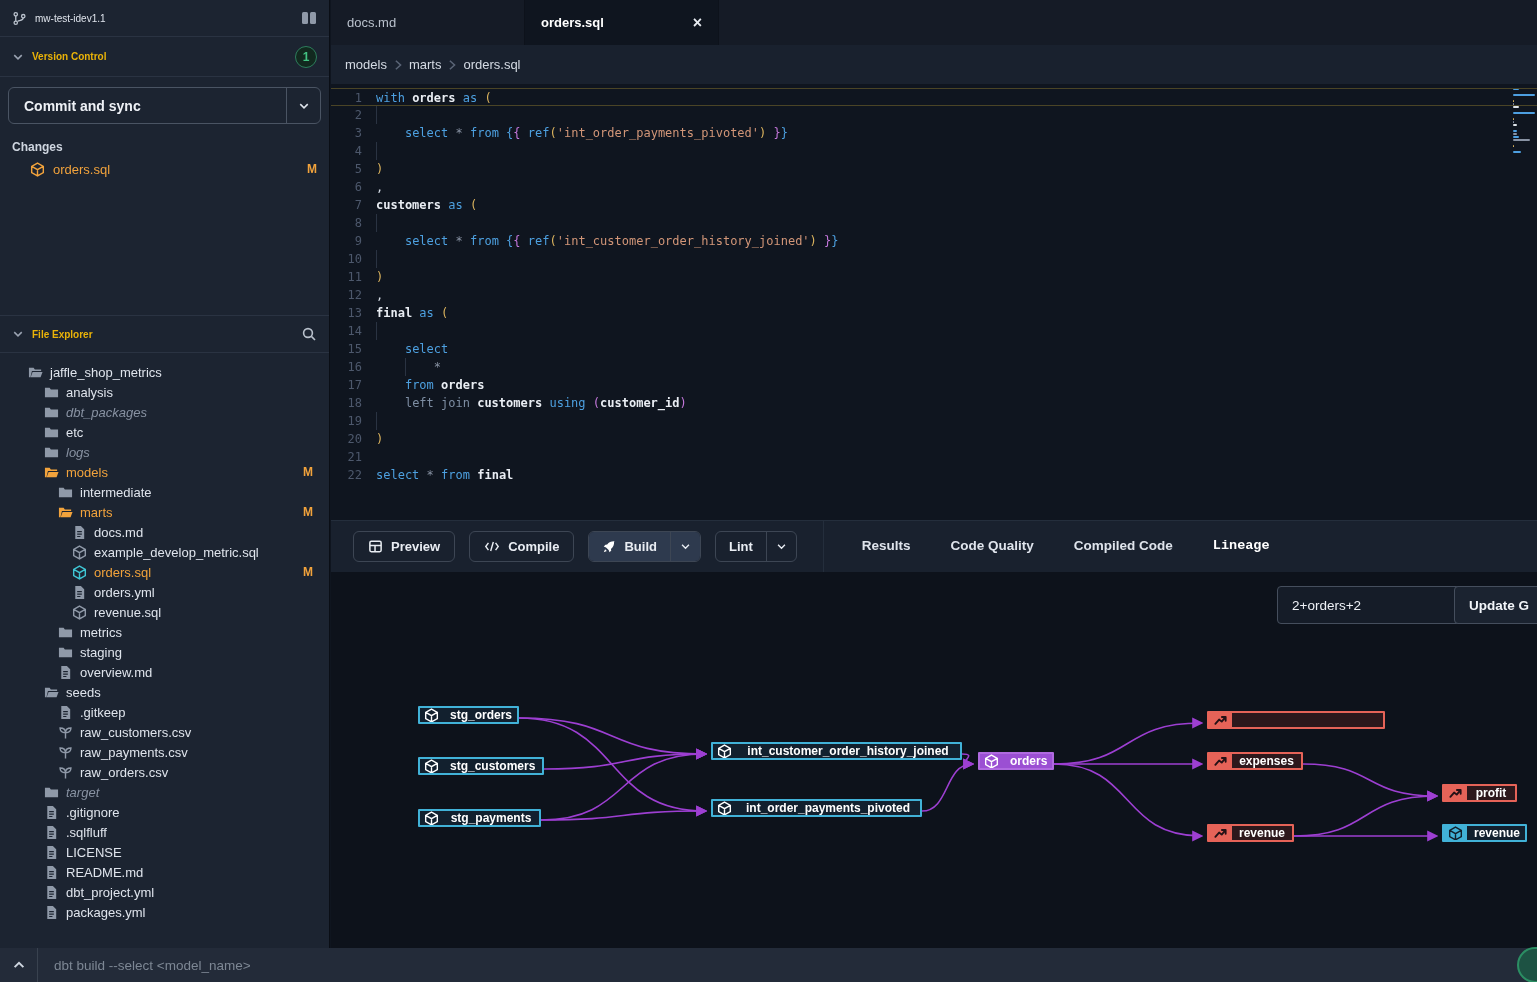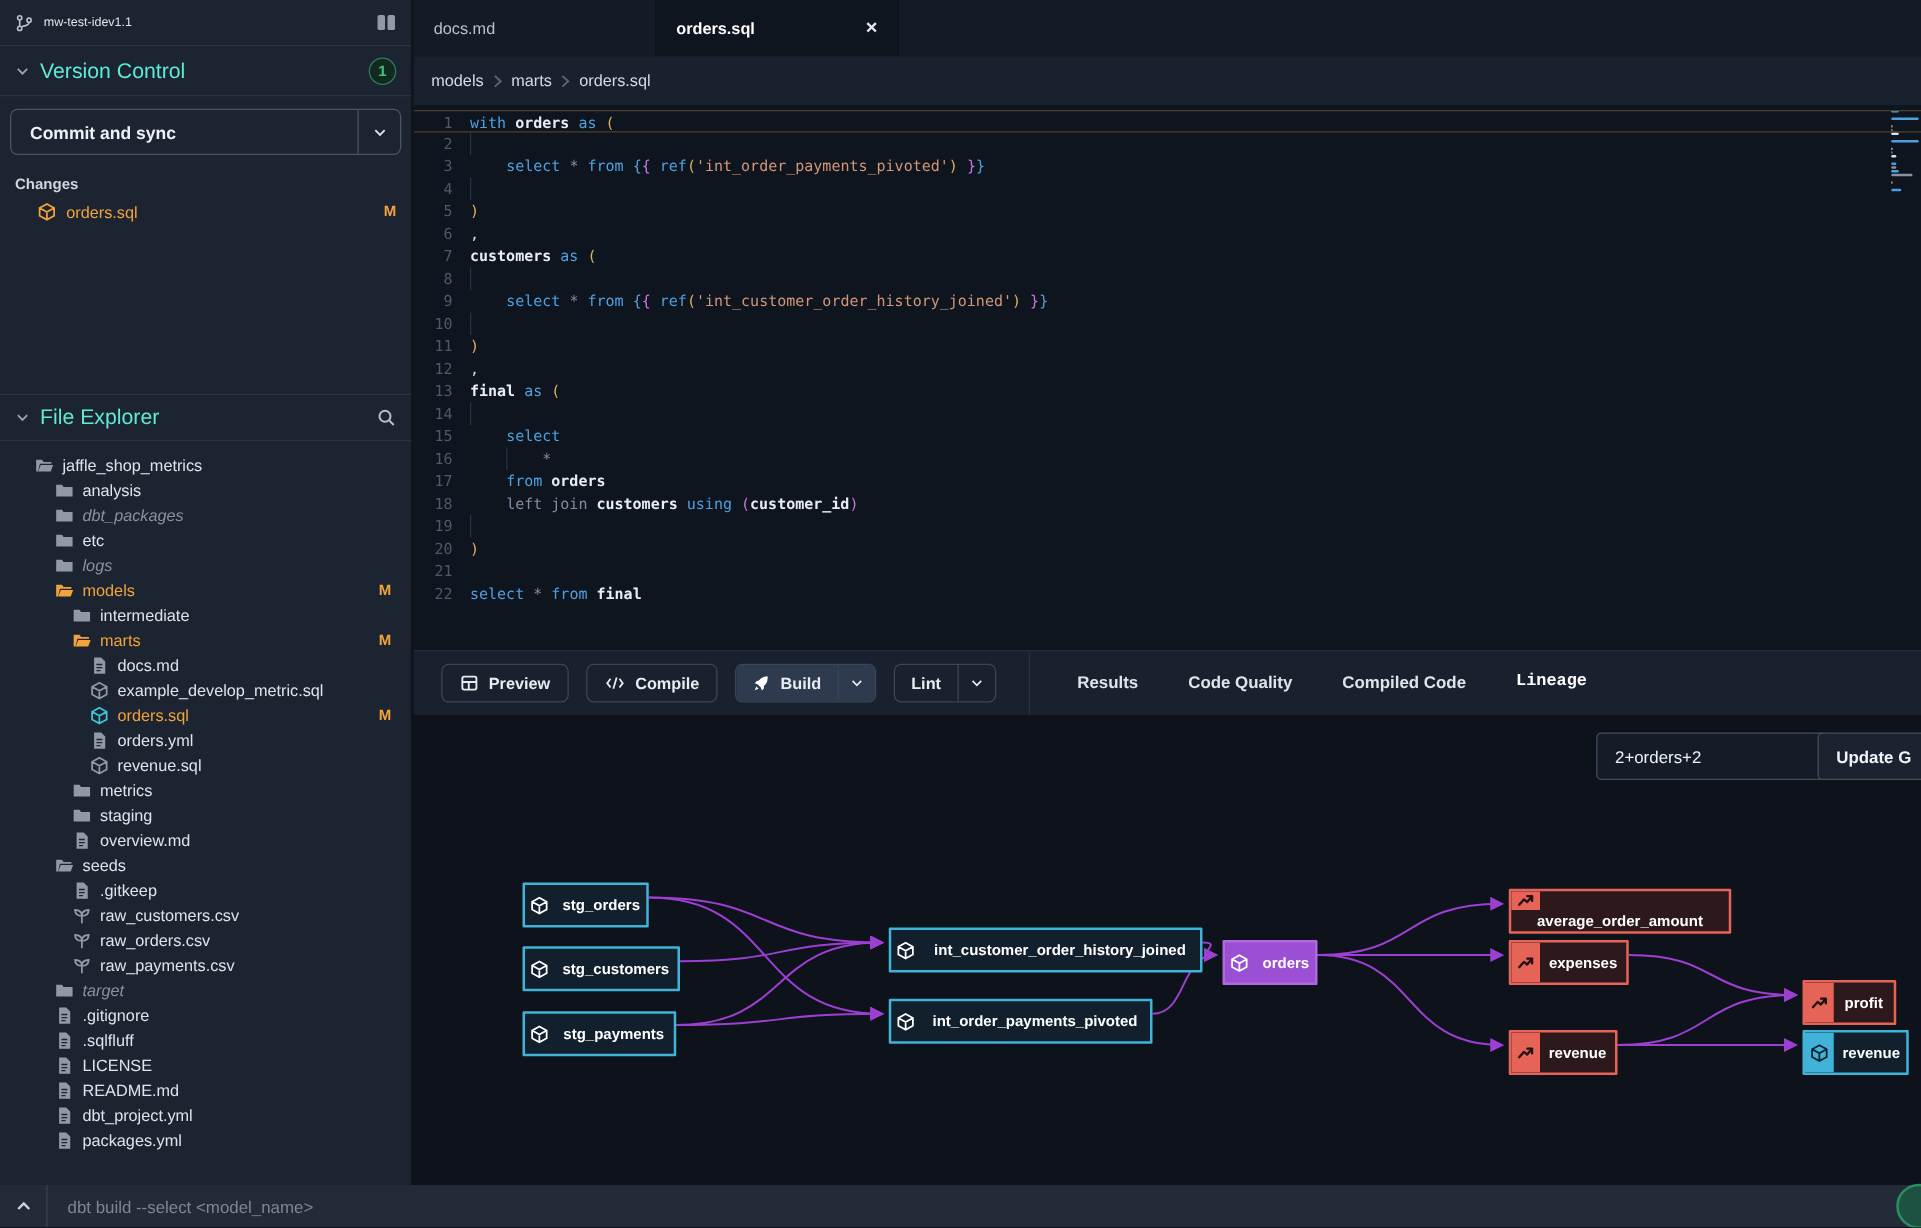--- a/index.html
+++ b/index.html
@@ -8,21 +8,21 @@
     position:relative; width:1537px; height:982px; overflow:hidden;
     font-family:"Liberation Sans", sans-serif; color:#e9edf3; font-size:13px;
     background:#0f151f;
   }
   
   .sidebar { position:absolute; left:0; top:0; width:330px; height:948px; background:#1c2431; border-right:1px solid #0a0e15; }
   .sb-top { height:37px; display:flex; align-items:center; padding:0 12px; border-bottom:1px solid #2a3342; gap:8px; }
   .sb-top .branch-name { color:#dfe4ec; font-size:10px; }
   .sb-top .spacer { flex:1; }
   .sec-header { height:40px; display:flex; align-items:center; gap:8px; padding:0 12px; border-bottom:1px solid #2a3342; }
-  .sec-title { font-weight:normal; font-size:17px; color:#5eead4; }
+  .sec-title { font-weight:bold; font-size:10px; color:#eab308; }
   .vc-badge { margin-left:auto; width:22px; height:22px; border-radius:50%; border:1.5px solid #2d7e5c; background:#12291f; color:#43c383; font-size:12px; font-weight:bold; display:flex; align-items:center; justify-content:center; }
   .commit-wrap { padding:10px 8px 6px 8px; }
   .commit-btn { display:flex; width:100%; height:37px; border:1px solid #4a5463; border-radius:6px; overflow:hidden; background:transparent; color:#eef1f6; cursor:pointer; }
   .commit-main { flex:1; display:flex; align-items:center; padding-left:15px; font-size:14px; font-weight:600; border-right:1px solid #4a5463; font-family:"Liberation Sans",sans-serif; color:#eef1f6;}
   .commit-chev { width:33px; display:flex; align-items:center; justify-content:center; }
   .changes-label { padding:10px 12px 4px 12px; font-size:12px; font-weight:bold; color:#cfd6e0; }
   .change-row { display:flex; align-items:center; gap:8px; height:22px; padding:0 12px 0 30px; cursor:pointer; }
   .change-row .fname { color:#f2a33c; font-size:13px; }
   .change-row .m-badge { margin-left:auto; }
   .m-badge { color:#f2a33c; font-weight:bold; font-size:12px; }
@@ -71,21 +71,21 @@
   .tb-gap { width:14px; flex:none; }
   .tb-sep { width:1px; height:52px; background:#242e3c; margin-left:26px; flex:none; }
   .result-tabs { display:flex; height:64px; margin-left:18px; }
   .rtab { display:flex; align-items:center; padding:0 20px; font-size:13.5px; font-weight:600; color:#dfe4ec; cursor:pointer; border-bottom:3px solid transparent; }
   .rtab.active { color:#ffffff; border-bottom-color:#cdd3dc;font-family:Liberation Mono, monospace; }
   
   .lineage { position:absolute; left:0; right:0; top:572px; height:376px; background:#0d121b; overflow:hidden; }
   .lin-input { position:absolute; top:14px; right:75px; width:185px; height:38px; border:1px solid #454e5d; border-radius:4px; background:#151c28; color:#eef1f6; font-size:13.5px; padding:0 14px; font-family:"Liberation Sans",sans-serif; }
   .lin-update { position:absolute; top:14px; right:-12px; width:95px; height:38px; border:1px solid #454e5d; border-radius:4px; background:#1b2330; color:#f2f5f9; font-size:13.5px; font-weight:600; text-align:left; padding:0 0 0 14px; white-space:nowrap; overflow:hidden; cursor:pointer; font-family:"Liberation Sans",sans-serif;}
   .edges { position:absolute; inset:0; }
-  .lnode { position:absolute; display:flex; align-items:stretch; height:36px; border-radius:1px; overflow:hidden; cursor:pointer; }
+  .lnode { position:absolute; display:flex; align-items:stretch; height:18px; border-radius:1px; overflow:hidden; cursor:pointer; }
   .lnode .nicon { width:23px; flex:none; display:flex; align-items:center; justify-content:center; }
   .lnode .nlabel { flex:1; display:flex; align-items:center; justify-content:center; font-size:12px; font-weight:bold; white-space:nowrap; padding:0 7px; }
   .lnode.k-model { border:2px solid #41b2d8; background:#12202e; }
   .lnode.k-model .nlabel { color:#ffffff; }
   .lnode.k-selected { border:2px solid #b06ae0; background:#9b4fd3; }
   .lnode.k-selected .nlabel { color:#ffffff; }
   .lnode.k-metric { border:2px solid #e66358; background:#2d181c; }
   .lnode.k-metric .nicon { background:#e66358; }
   .lnode.k-metric .nlabel { color:#ffffff; }
   .lnode.k-model-filled { border:2px solid #41b2d8; background:#12202e; }
@@ -349,30 +349,30 @@
           </span>
           <span class="lbl">raw_customers.csv</span>
         </div>
         <div class="tree-row">
           <span style="width: 58px; flex: 0 0 auto;"></span>
           <span>
             <svg width="15" height="15" viewBox="0 0 16 16" fill="none" stroke="#8f99a8" stroke-width="1.5">
               <path d="M8 14.5V8.2M8 8.2C8 4.8 5.6 3.2 2.2 3.2c0 3.4 2.4 5 5.8 5zm0 0c0-3.4 2.4-5 5.8-5 0 3.4-2.4 5-5.8 5"></path>
             </svg>
           </span>
-          <span class="lbl">raw_orders.csv</span>
+          <span class="lbl">raw_payments.csv</span>
         </div>
         <div class="tree-row">
           <span style="width: 58px; flex: 0 0 auto;"></span>
           <span>
             <svg width="15" height="15" viewBox="0 0 16 16" fill="none" stroke="#8f99a8" stroke-width="1.5">
               <path d="M8 14.5V8.2M8 8.2C8 4.8 5.6 3.2 2.2 3.2c0 3.4 2.4 5 5.8 5zm0 0c0-3.4 2.4-5 5.8-5 0 3.4-2.4 5-5.8 5"></path>
             </svg>
           </span>
-          <span class="lbl">raw_payments.csv</span>
+          <span class="lbl">raw_orders.csv</span>
         </div>
         <div class="tree-row italic">
           <span style="width: 44px; flex: 0 0 auto;"></span>
           <span>
             <svg width="15" height="15" viewBox="0 0 16 16">
               <path d="M1 3h5l1.3 1.8H15V13H1z" fill="#8f99a8"></path>
             </svg>
           </span>
           <span class="lbl">target</span>
         </div>

